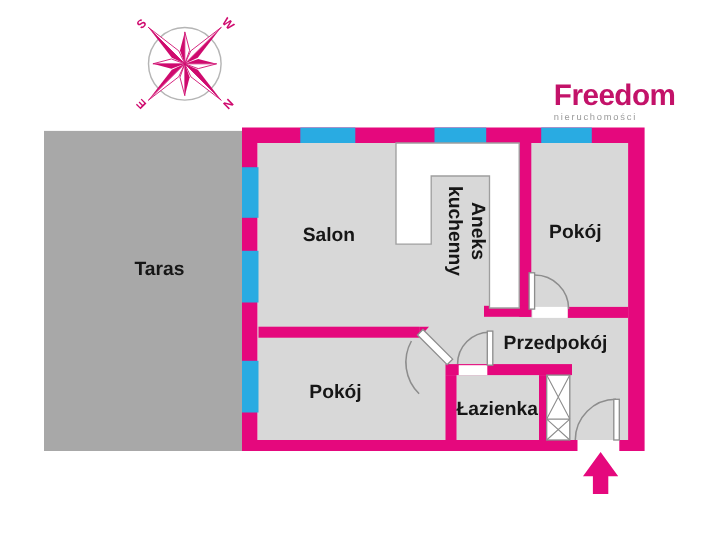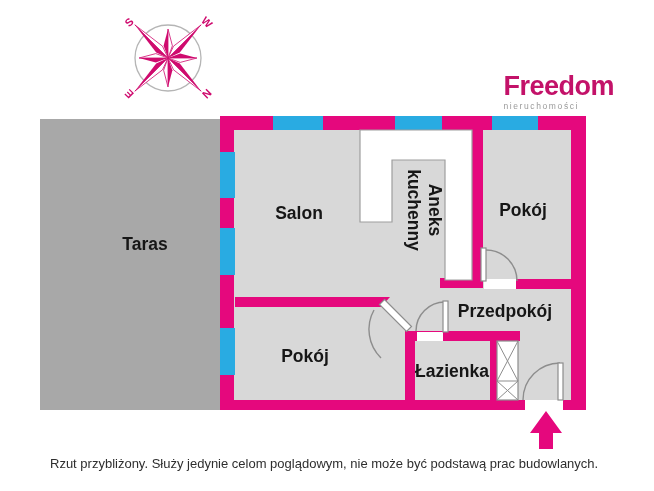--- a/index.html
+++ b/index.html
@@ -120,15 +120,14 @@
     <text class="room-label" x="505" y="317" text-anchor="middle">Przedpokój</text>
     <text class="room-label" x="305" y="362" text-anchor="middle">Pokój</text>
     <text class="room-label" x="452" y="377" text-anchor="middle">Łazienka</text>
   </svg>
 
   <div class="logo">
     <div class="brand">Freedom</div>
     <div class="tagline">nieruchomości</div>
   </div>
 
-  <div class="caption">Rzut przybliżony. Służy jedynie celom poglądowym, nie może być podstawą prac budowlanych.</div>
 
 </div>
 
 </body></html>

